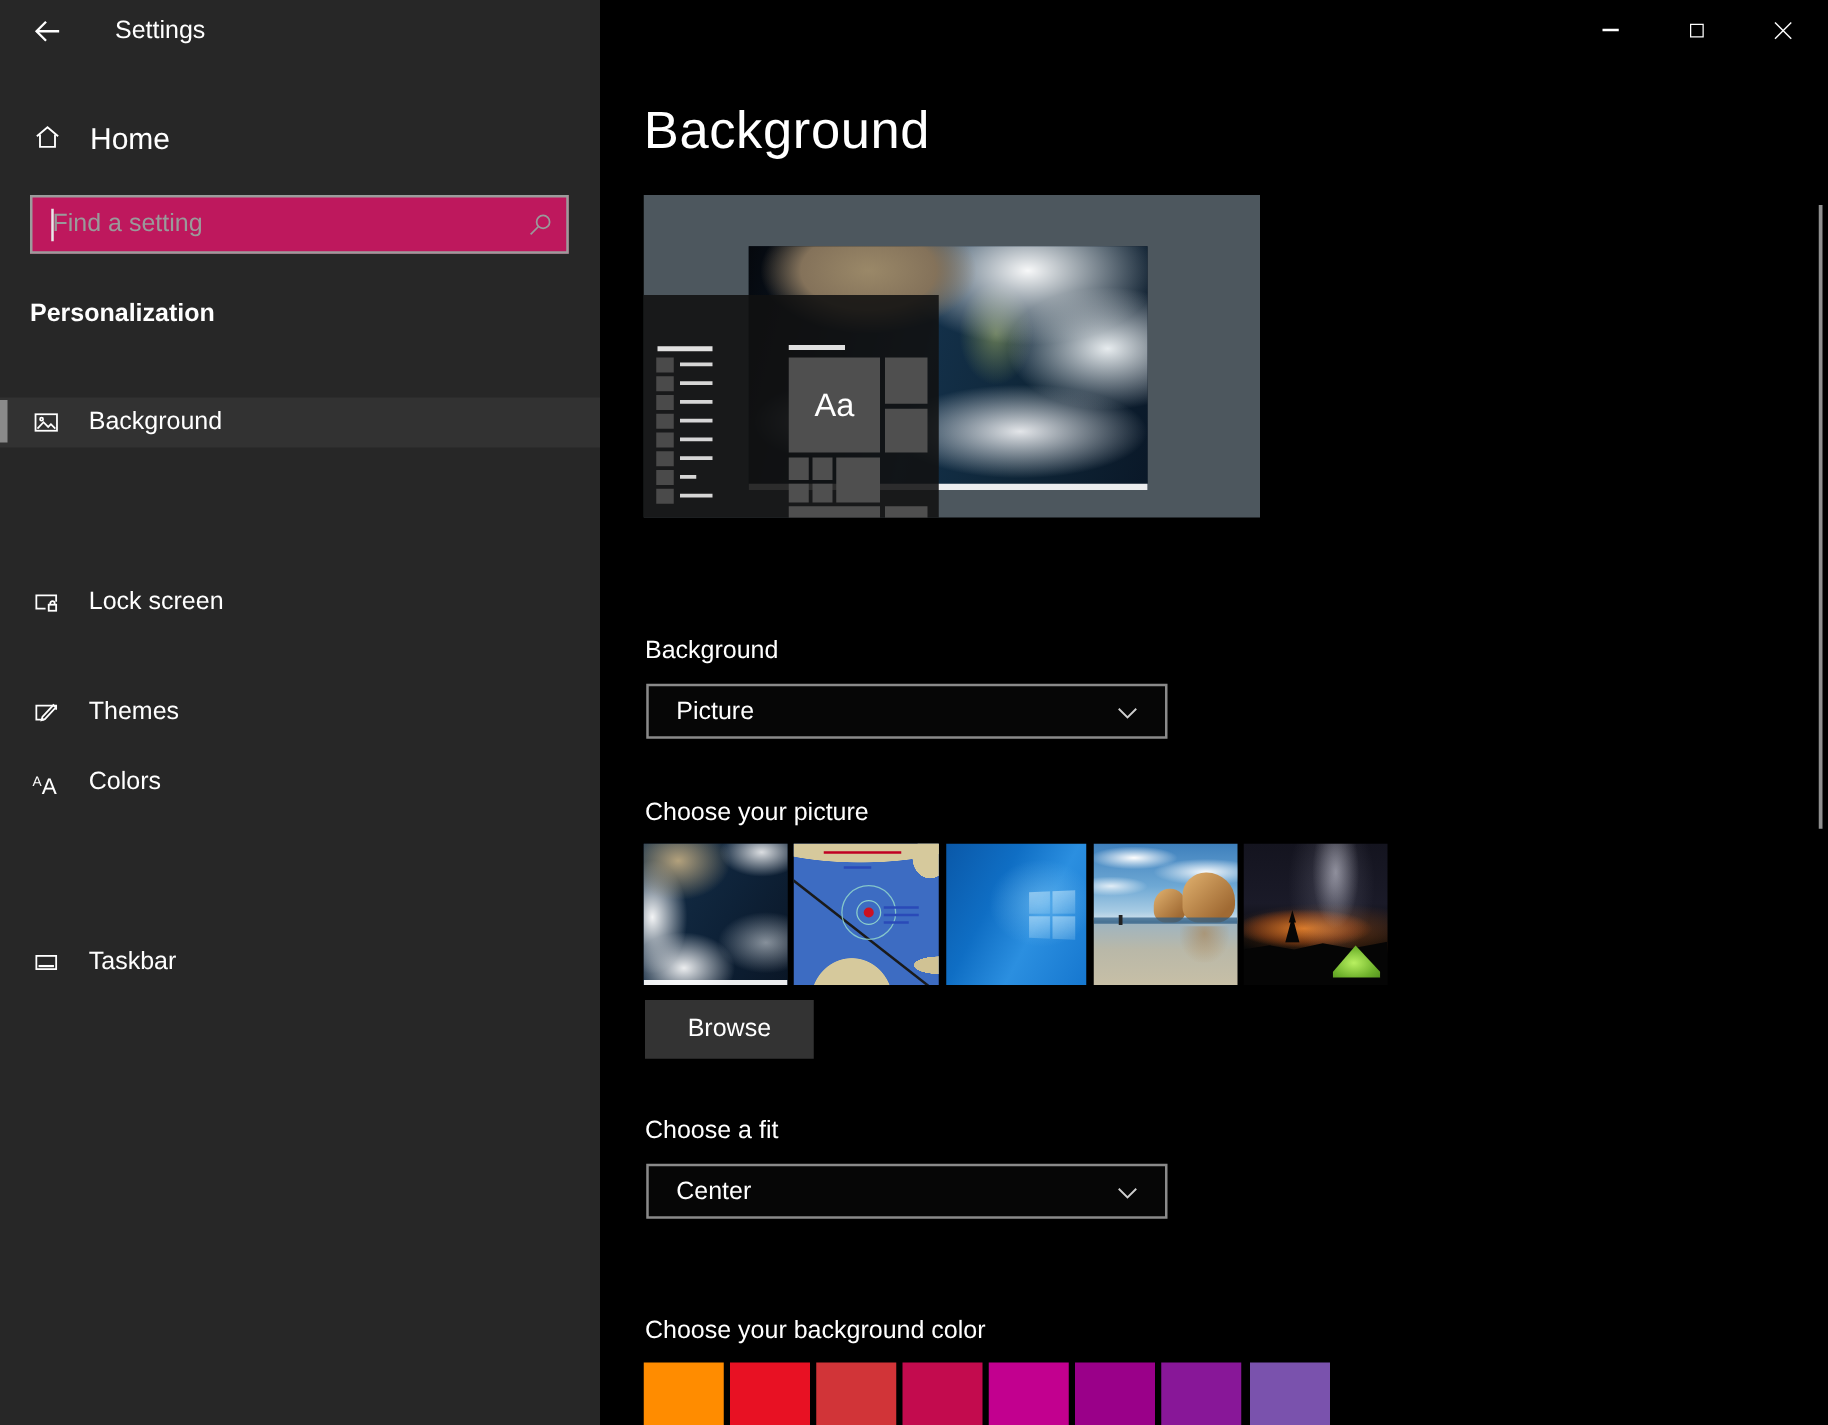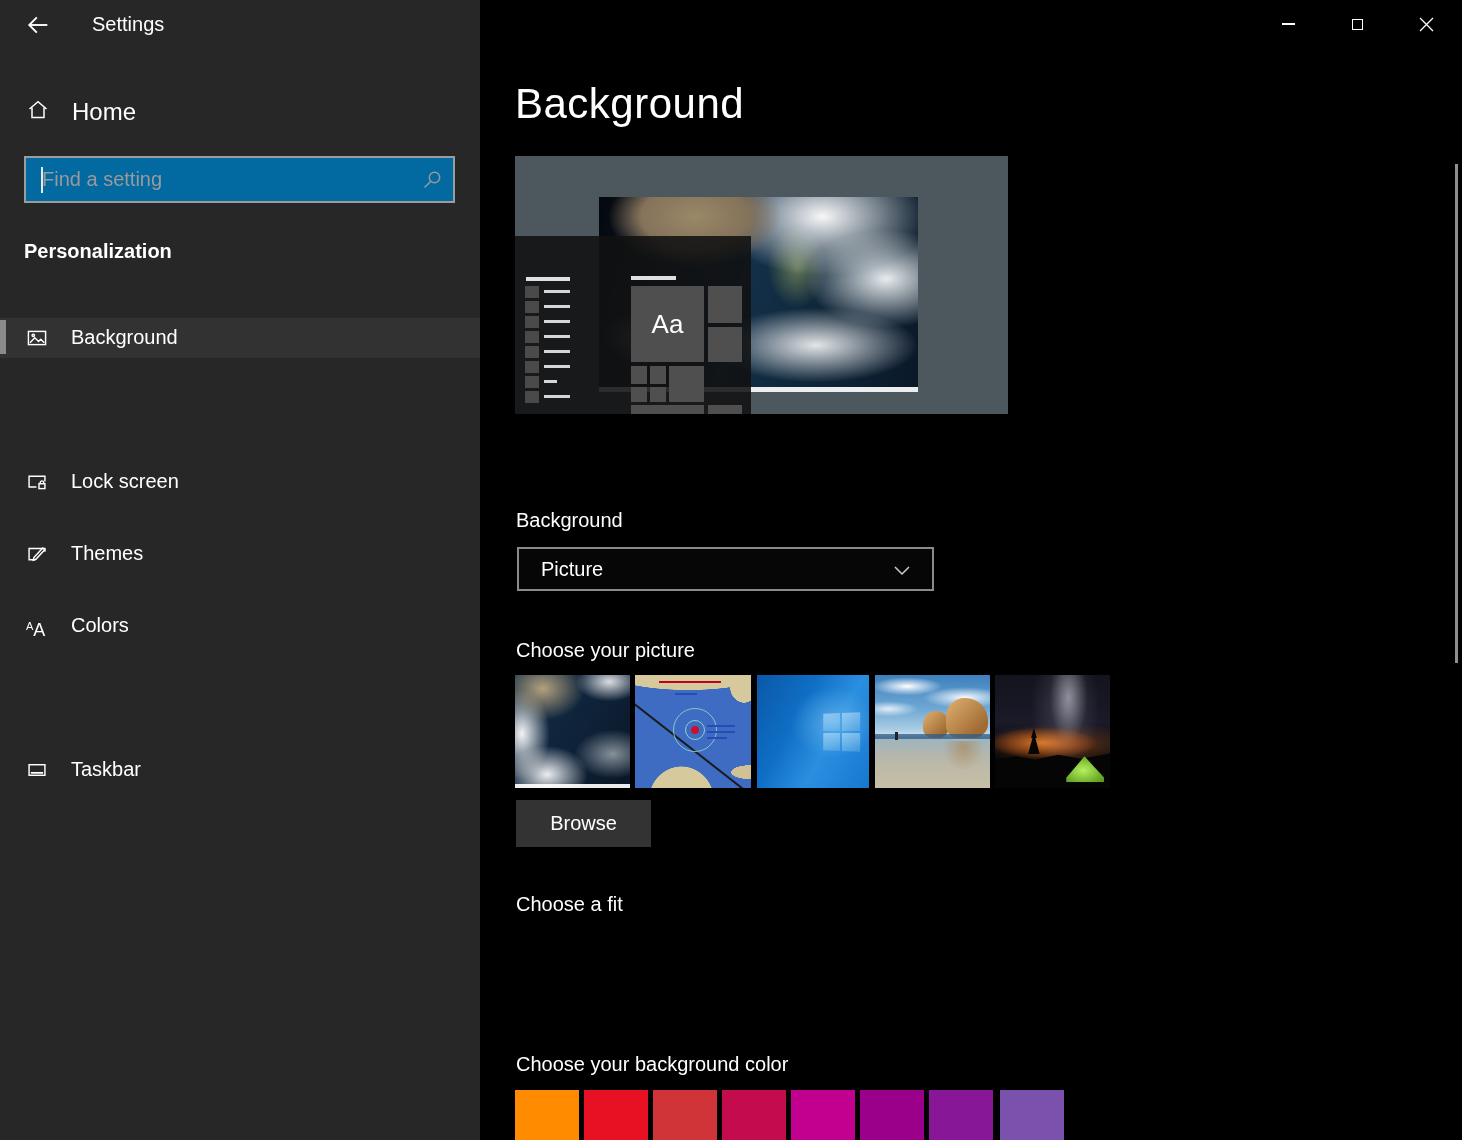--- a/index.html
+++ b/index.html
@@ -9,21 +9,21 @@
   
   #sidebar { position:absolute; left:0; top:0; width:480px; height:1140px; background:#272727; }
   .titlebar-back { position:absolute; left:24px; top:11px; width:28px; height:28px; cursor:pointer; }
   .titlebar-title { position:absolute; left:92px; top:13px; font-size:20px; color:#fff;text-align:right; }
 
   .home-row { position:absolute; left:0; top:90px; width:480px; height:40px; }
   .home-icon { position:absolute; left:26px; top:8px; }
   .home-label { position:absolute; left:72px; top:8px; font-size:24px; color:#fff; }
 
   #search-box { position:absolute; left:24px; top:156px; width:431px; height:47px;
-                background:#0369a1; border:2px solid #9c9c9c; }
+                background:#be185d; border:2px solid #9c9c9c; }
   #search-input { position:absolute; left:16px; top:0; width:370px; height:43px; background:transparent;
                   border:none; outline:none; color:#e8e8e8; font-size:20px;
                   font-family:"Liberation Sans","DejaVu Sans",sans-serif; caret-color:#fff; }
   #search-input::placeholder { color:#9a9a9a; }
   .caret-bar { position:absolute; left:15px; top:9px; width:2px; height:26px; background:#e8e8e8; }
   .search-glass { position:absolute; right:10px; top:11px; }
 
   .section-heading { position:absolute; left:24px; top:240px; font-size:20px; font-weight:bold; color:#fff; }
 
   .nav-item { position:absolute; left:0; width:480px; height:40px; cursor:pointer; }
@@ -209,21 +209,21 @@
     <span class="nav-icon">
       <svg width="22" height="22" viewBox="0 0 20 20" fill="none" stroke="#fff" stroke-width="1.3">
         <path d="M9.5 14.5 H2.8 V4.8 H17.2 V9.5"></path>
         <rect x="11.8" y="11.6" width="5.4" height="4.4"></rect>
         <path d="M12.9 11.6 V10.6 a1.6 1.6 0 0 1 3.2 0 V11.6"></path>
       </svg>
     </span>
     <span class="nav-label">Lock screen</span>
   </div>
 
-  <div class="nav-item" style="top:534px;text-align:right;">
+  <div class="nav-item" style="top:550px;text-align:right;">
     <span class="nav-icon">
       <svg width="22" height="22" viewBox="0 0 20 20" fill="none" stroke="#fff" stroke-width="1.3">
         <path d="M8.5 15.2 H2.8 V5 H17.2 V8"></path>
         <path d="M7.2 13.2 L15.2 4.6 L17 6.2 L9 14.8 L6.6 15.6 Z"></path>
       </svg>
     </span>
     <span class="nav-label">Themes</span>
   </div>
 
   <div class="nav-item" style="top:606px;">
@@ -348,20 +348,28 @@
 
   <div class="thumb" id="thumb-5">
     <div class="night-ground"></div>
     <div class="night-tree"></div>
     <div class="tent"></div>
   </div>
 
   <button id="browse-btn">Browse</button>
 
   <div class="field-label" style="top:893px;">Choose a fit</div>
+  <div class="dropdown" style="top:931px;">
+    <span class="dropdown-value">Center</span>
+    <span class="dropdown-chevron">
+      <svg width="16" height="10" viewBox="0 0 16 10" fill="none" stroke="#cfcfcf" stroke-width="1.5">
+        <polyline points="1,1 8,8 15,1"></polyline>
+      </svg>
+    </span>
+  </div>
 
   <div class="field-label" style="top:1053px;">Choose your background color</div>
   <div class="swatch" style="left: 35px; background-color: rgb(255, 140, 0);"></div>
   <div class="swatch" style="left: 104px; background-color: rgb(232, 17, 35);"></div>
   <div class="swatch" style="left: 173px; background-color: rgb(209, 52, 56);"></div>
   <div class="swatch" style="left: 242px; background-color: rgb(195, 11, 78);"></div>
   <div class="swatch" style="left: 311px; background-color: rgb(194, 0, 143);"></div>
   <div class="swatch" style="left: 380px; background-color: rgb(154, 0, 137);"></div>
   <div class="swatch" style="left: 449px; background-color: rgb(136, 23, 152);"></div>
   <div class="swatch" style="left: 520px; background-color: rgb(122, 82, 173);"></div>

